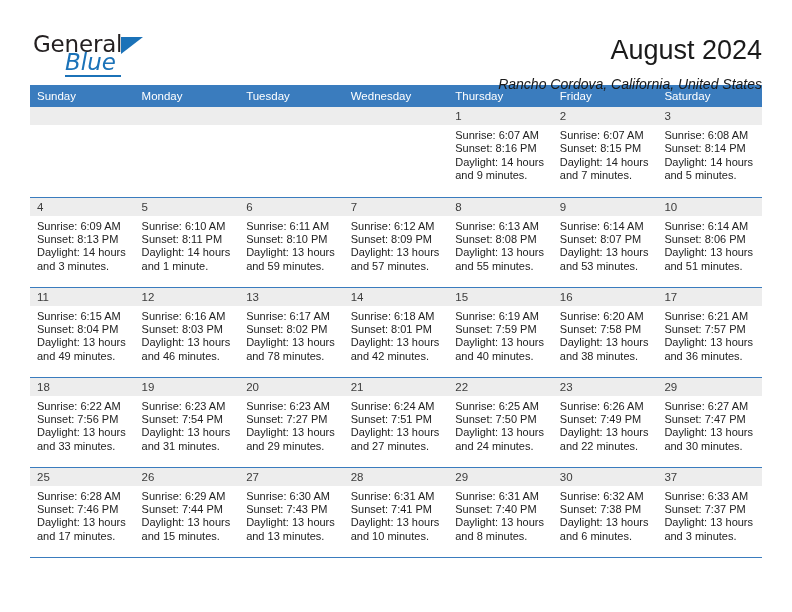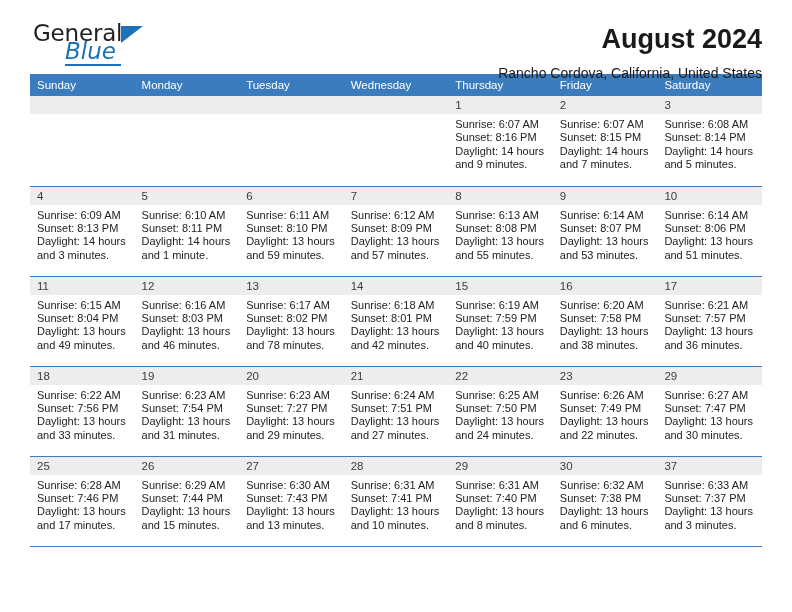--- a/index.html
+++ b/index.html
@@ -12,21 +12,21 @@
     height: 612px;
     font-family: "Liberation Sans", sans-serif;
     color: #000000;
     overflow: hidden;
   }
   .page {
     position: relative;
     width: 792px;
     height: 504px;
     box-sizing: border-box;
-    padding: 0 30px;
+    padding: 11px 30px;
   }
 
   
   .header {
     display: flex;
     align-items: flex-start;
     justify-content: space-between;
     height: 74px;
     padding-top: 22px;
     box-sizing: border-box;
@@ -73,29 +73,30 @@
     margin-top: 1px;
   }
   .titles {
     text-align: right;
     padding-top: 0;
   }
   .cal-title {
     font-size: 27px;
     color: #1a1a1a;
     line-height: 34px;
-    font-weight: bold;
+    font-weight: normal;
     margin: 0;
   }
   .cal-subtitle {
     font-size: 14px;
     color: #1a1a1a;
     line-height: 22px;
     margin: 6px 0 0 0;
     font-weight: normal;
+    font-style: italic;
   }
 
   
   .calendar {
     width: 732px;
     border-collapse: collapse;
     table-layout: fixed;
   }
   .calendar th {
     background: #3a7cbe;

